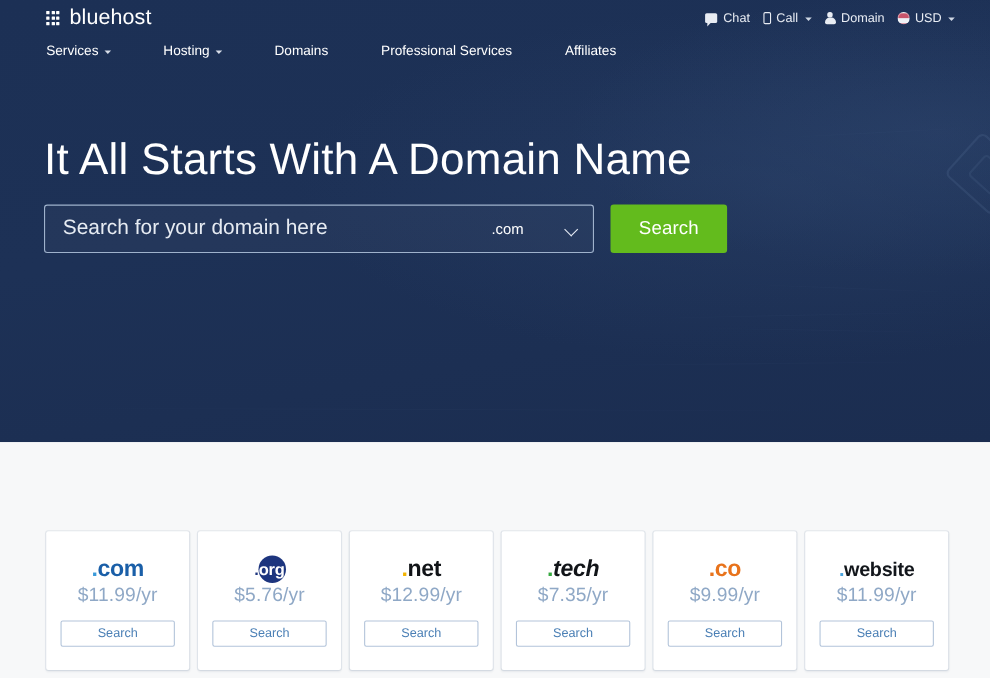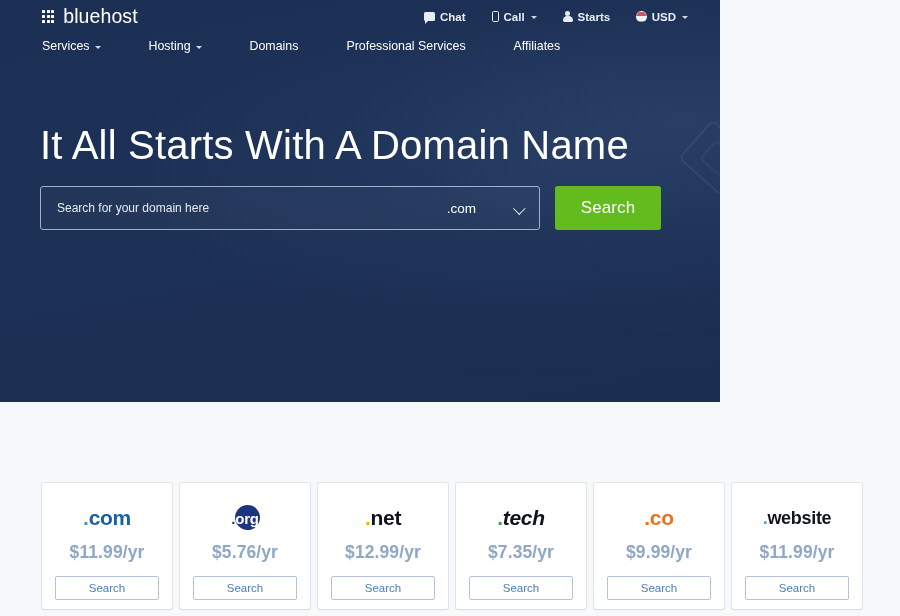--- a/index.html
+++ b/index.html
@@ -20,21 +20,21 @@
   .page {
     position: relative;
     width: 900px;
     height: 616px;
     overflow: hidden;
   }
 
   
   .hero {
     position: relative;
-    width: 720px;
+    width: 900px;
     height: 402px;
     background:
       radial-gradient(ellipse 700px 260px at 78% 42%, rgba(46,70,110,0.38) 0%, rgba(46,70,110,0) 62%),
       radial-gradient(ellipse 520px 200px at 95% 30%, rgba(58,84,126,0.30) 0%, rgba(58,84,126,0) 65%),
       linear-gradient(170deg, #1c3055 0%, #1d3156 45%, #1b2d50 100%);
     overflow: hidden;
   }
 
   
   .hero-texture {
@@ -111,23 +111,22 @@
     color: #ffffff;
     font-size: 19.5px;
     letter-spacing: .1px;
     font-weight: 400;
   }
 
   .topbar-right {
     margin-left: auto;
     display: flex;
     align-items: center;
-    gap: 26px;
+    gap: 12px;
     padding-right: 8px;
-    font-weight: bold;
   }
   .util {
     display: flex;
     align-items: center;
     gap: 5px;
     color: #e8ecf3;
     font-size: 11.5px;
     cursor: pointer;
     white-space: nowrap;
   }
@@ -252,21 +251,21 @@
     padding: 0 14px 0 16px;
   }
   .search-input {
     flex: 1 1 auto;
     min-width: 0;
     background: transparent;
     border: none;
     outline: none;
     color: #ffffff;
     font-family: "Liberation Sans", sans-serif;
-    font-size: 12px;
+    font-size: 19px;
   }
   .search-input::placeholder { color: #e6ebf2; opacity: 1; }
 
   .tld-select {
     display: flex;
     align-items: center;
     gap: 38px;
     cursor: pointer;
     padding-left: 10px;
   }
@@ -331,24 +330,23 @@
   .card-tld {
     height: 24px;
     display: flex;
     align-items: center;
     justify-content: center;
     font-size: 21px;
     font-weight: 700;
     letter-spacing: -.3px;
   }
   .card-price {
-    margin-top: 12px;
     color: #8fa8c6;
     font-size: 17.5px;
-    font-weight: 700;
+    font-weight: 400;
     letter-spacing: .1px;
   }
   .card-btn {
     margin-top: 13px;
     width: 104px;
     height: 24px;
     background: #ffffff;
     border: 1px solid #b3c4da;
     border-radius: 2px;
     color: #4a7fb5;
@@ -433,21 +431,21 @@
         </div>
 
         <div class="util">
           <span class="ic ic-phone"></span>
           <span>Call</span>
           <span class="caret"></span>
         </div>
 
         <div class="util">
           <span class="ic ic-user"></span>
-          <span>Starts</span>
+          <span>Domain</span>
         </div>
 
         <div class="util">
           <span class="ic ic-flag"></span>
           <span>USD</span>
           <span class="caret"></span>
         </div>
 
       </div>
     </div>

